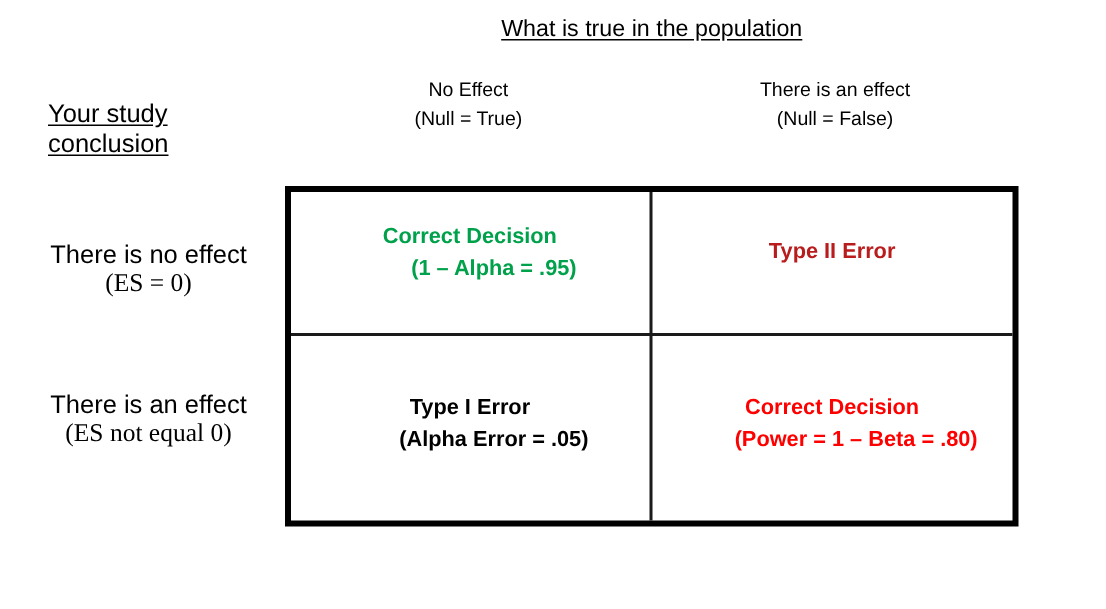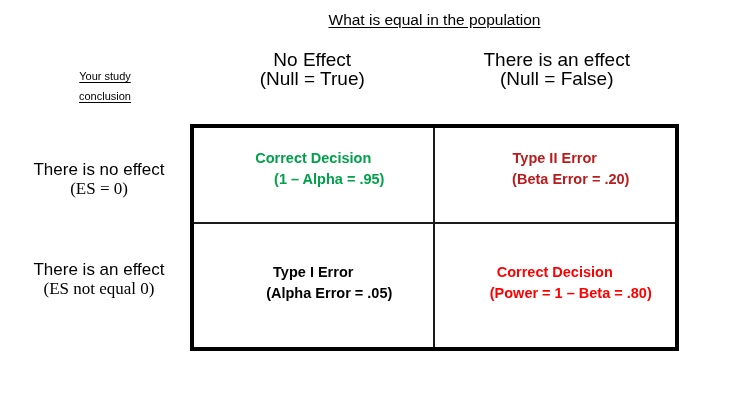--- a/index.html
+++ b/index.html
@@ -34,33 +34,33 @@
   #col-headers {
     position: absolute;
     left: 190px;
     top: 50px;
     width: 489px;
     display: flex;
   }
   .col-head {
     width: 50%;
     text-align: center;
-    font-size: 19px;
+    font-size: 13px;
     line-height: 19px;
   }
   .col-head .l2 { display: block; }
 
   
   #study-conclusion {
     position: absolute;
-    left: 20px;
+    left: 32px;
     top: 66px;
     width: 170px;
-    text-align: center;
-    font-size: 11px;
+    text-align: left;
+    font-size: 17px;
     line-height: 20px;
   }
   #study-conclusion span {
     display: block;
     text-decoration: underline;
     text-underline-offset: 2px;
   }
 
   
   .row-label {
@@ -111,21 +111,21 @@
   }
   .cell-left { border-right: 2px solid #1a1a1a; }
   #matrix-row-0 .cell { padding-bottom: 12px; }
   #matrix-row-1 .cell { padding-bottom: 4px; }
 
   .cell .l2 { display: block; margin-left: 32px; }
 </style>
 </head>
 <body>
 
-<div id="population-title">What is equal in the population</div>
+<div id="population-title">What is true in the population</div>
 
 <div id="col-headers">
   <div class="col-head">
     <span>No Effect</span>
     <span class="l2">(Null  = True)</span>
   </div>
   <div class="col-head">
     <span>There is an effect</span>
     <span class="l2">(Null = False)</span>
   </div>
@@ -147,21 +147,20 @@
 
 <div id="matrix">
 
   <div class="matrix-row" id="matrix-row-0">
     <div class="cell cell-left" style="color: rgb(0, 161, 75);">
       <span>Correct Decision</span>
       <span class="l2">(1 – Alpha = .95)</span>
     </div>
     <div class="cell" style="color: #b91c1c;">
       <span>Type II Error</span>
-      <span class="l2">(Beta Error = .20)</span>
     </div>
   </div>
 
   <div class="matrix-row" id="matrix-row-1">
     <div class="cell cell-left" style="color: rgb(0, 0, 0);">
       <span>Type I Error</span>
       <span class="l2">(Alpha Error = .05)</span>
     </div>
     <div class="cell" style="color: rgb(255, 0, 0);">
       <span>Correct Decision</span>

